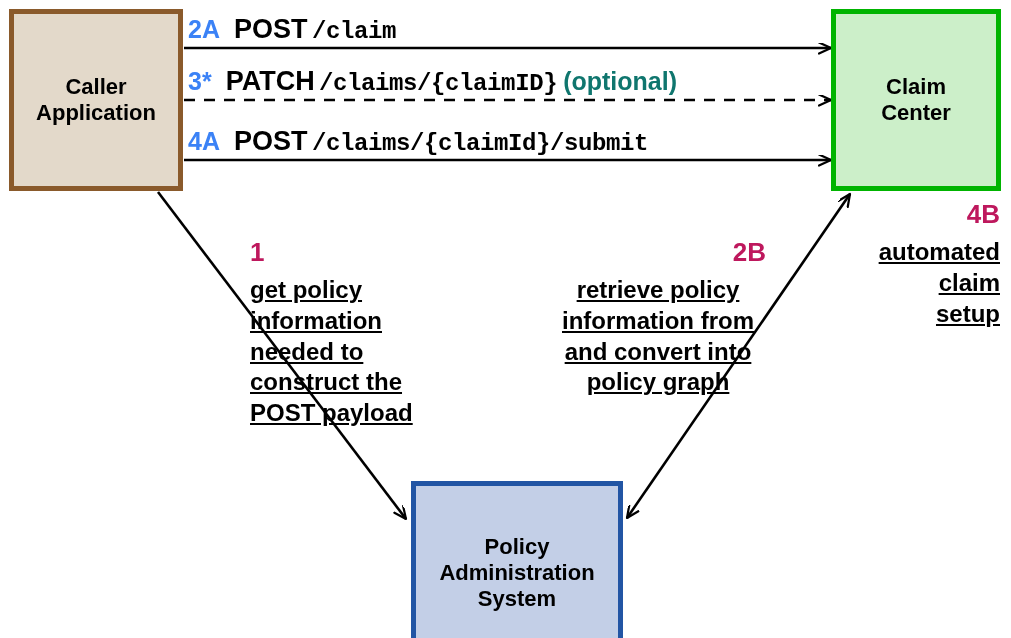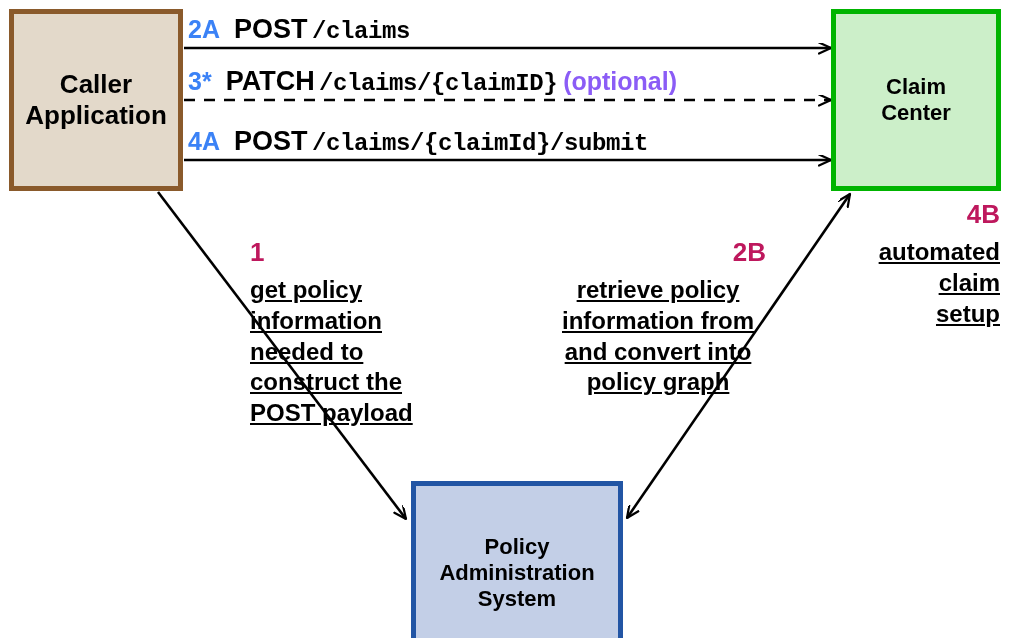--- a/index.html
+++ b/index.html
@@ -29,21 +29,21 @@
     line-height: 1.18;
     z-index: 5;
   }
   .node .node-label { white-space: pre-line; }
 
   #node-caller {
     left: 9px;  top: 9px;
     width: 174px; height: 182px;
     border: 5px solid #8A5A2B;
     background: #E3D9CA;
-    font-size: 26px;
+    font-size: 22px;
   }
   #node-claim-center {
     left: 831px; top: 9px;
     width: 170px; height: 182px;
     border: 5px solid #00B400;
     background: #CCEFC9;
     font-size: 22px;
   }
   #node-policy-admin {
     left: 411px; top: 481px;
@@ -82,21 +82,21 @@
     margin-left: 14px;
   }
   .path {
     color: #000000;
     font-weight: bold;
     font-size: 24px;
     font-family: "Liberation Mono", monospace;
     letter-spacing: -0.4px;
   }
   .suffix {
-    color: #8b5cf6;
+    color: #0f766e;
     font-weight: bold;
     font-size: 25px;
     font-family: "Liberation Sans", sans-serif;
     margin-left: 6px;
   }
 
   #edge-label-2a { left: 188px; top: 16px; }
   #edge-label-3  { left: 188px; top: 68px; }
   #edge-label-4a { left: 188px; top: 128px; }
 
@@ -172,21 +172,21 @@
 Center</span>
   </div>
 
   <div class="node" id="node-policy-admin">
     <span class="node-label">Policy
 Administration
 System</span>
   </div>
 
   <div class="edge-label" id="edge-label-2a">
-    <span class="step-tag">2A</span><span class="verb">POST</span> <span class="path">/claims</span>
+    <span class="step-tag">2A</span><span class="verb">POST</span> <span class="path">/claim</span>
   </div>
 
   <div class="edge-label" id="edge-label-3">
     <span class="step-tag">3*</span><span class="verb">PATCH</span> <span class="path">/claims/{claimID}</span><span class="suffix">(optional)</span>
   </div>
 
   <div class="edge-label" id="edge-label-4a">
     <span class="step-tag">4A</span><span class="verb">POST</span> <span class="path">/claims/{claimId}/submit</span>
   </div>
 

